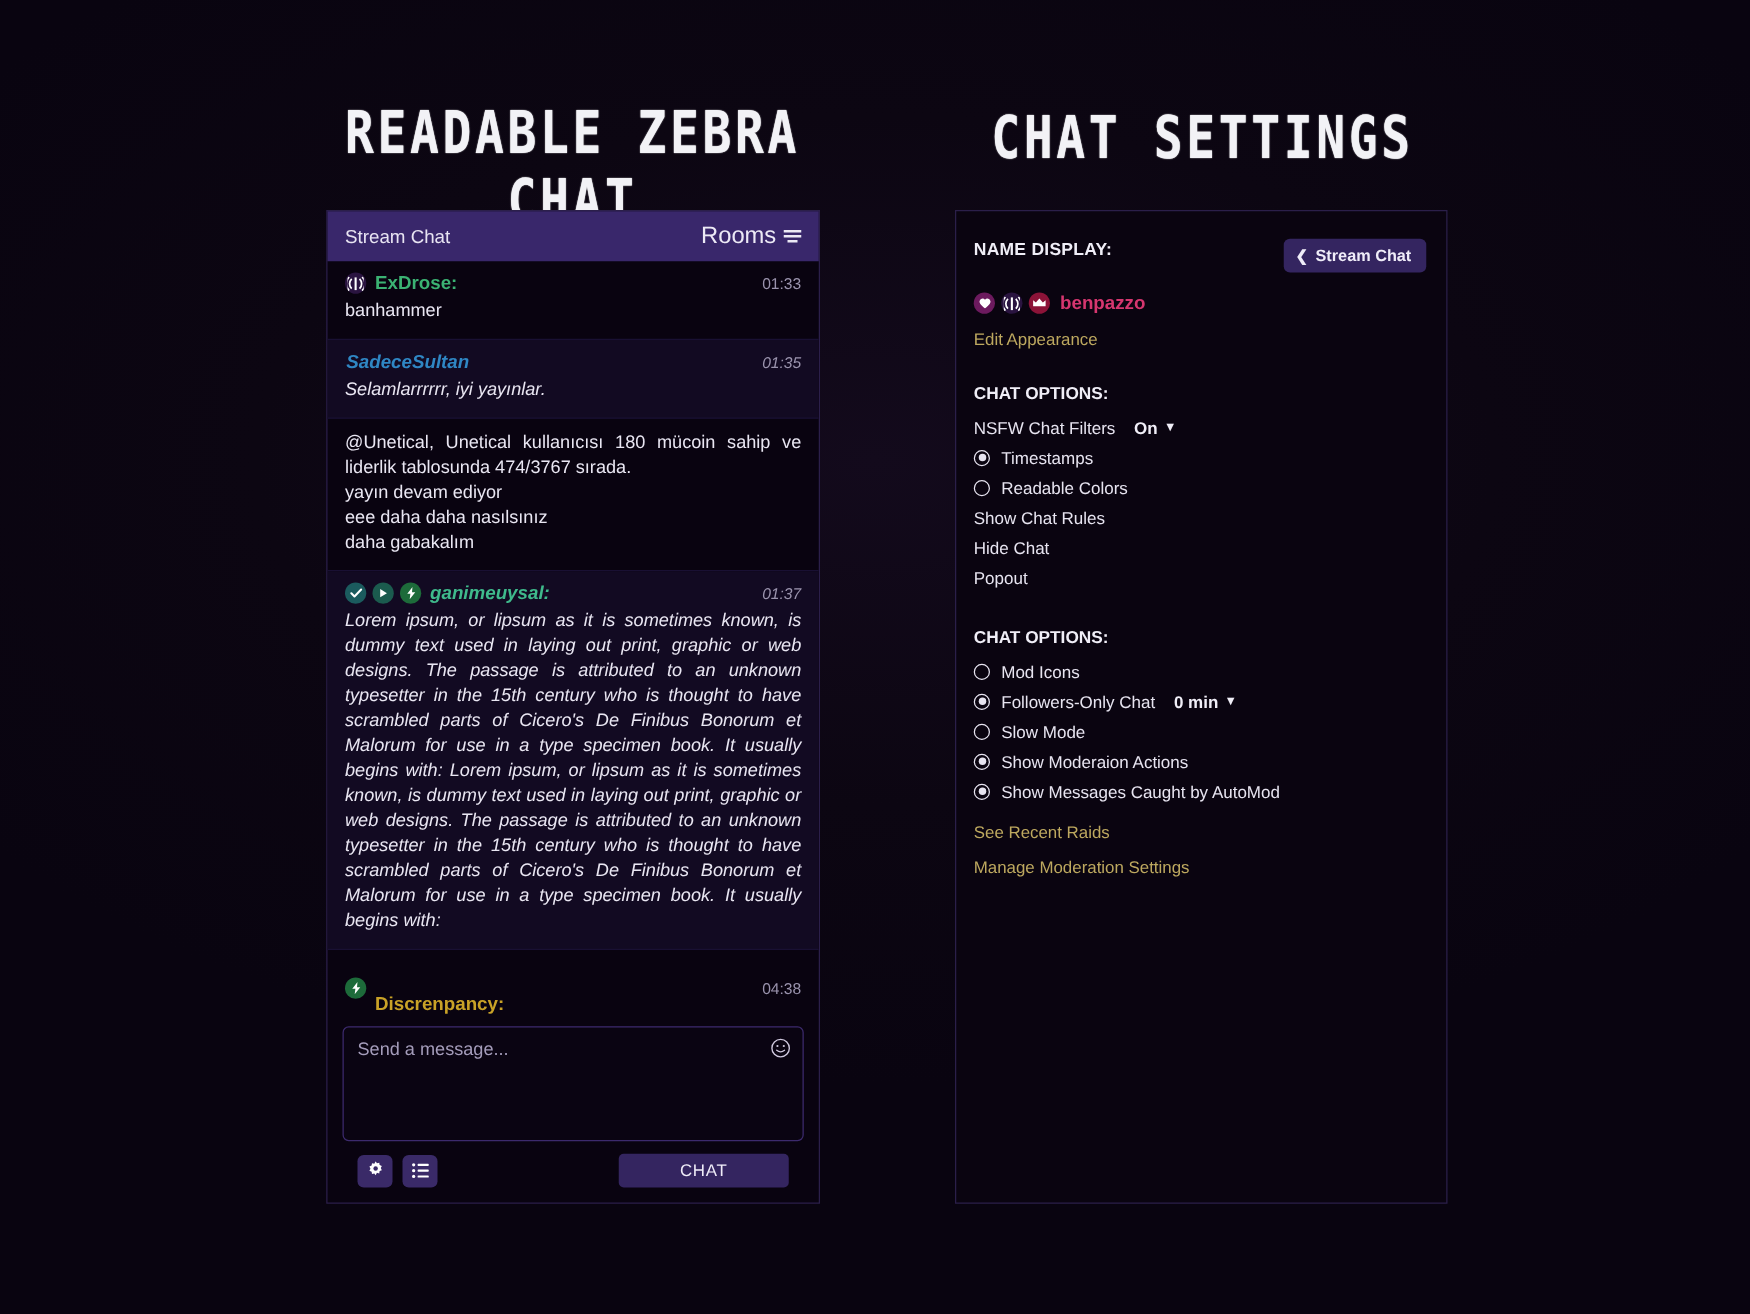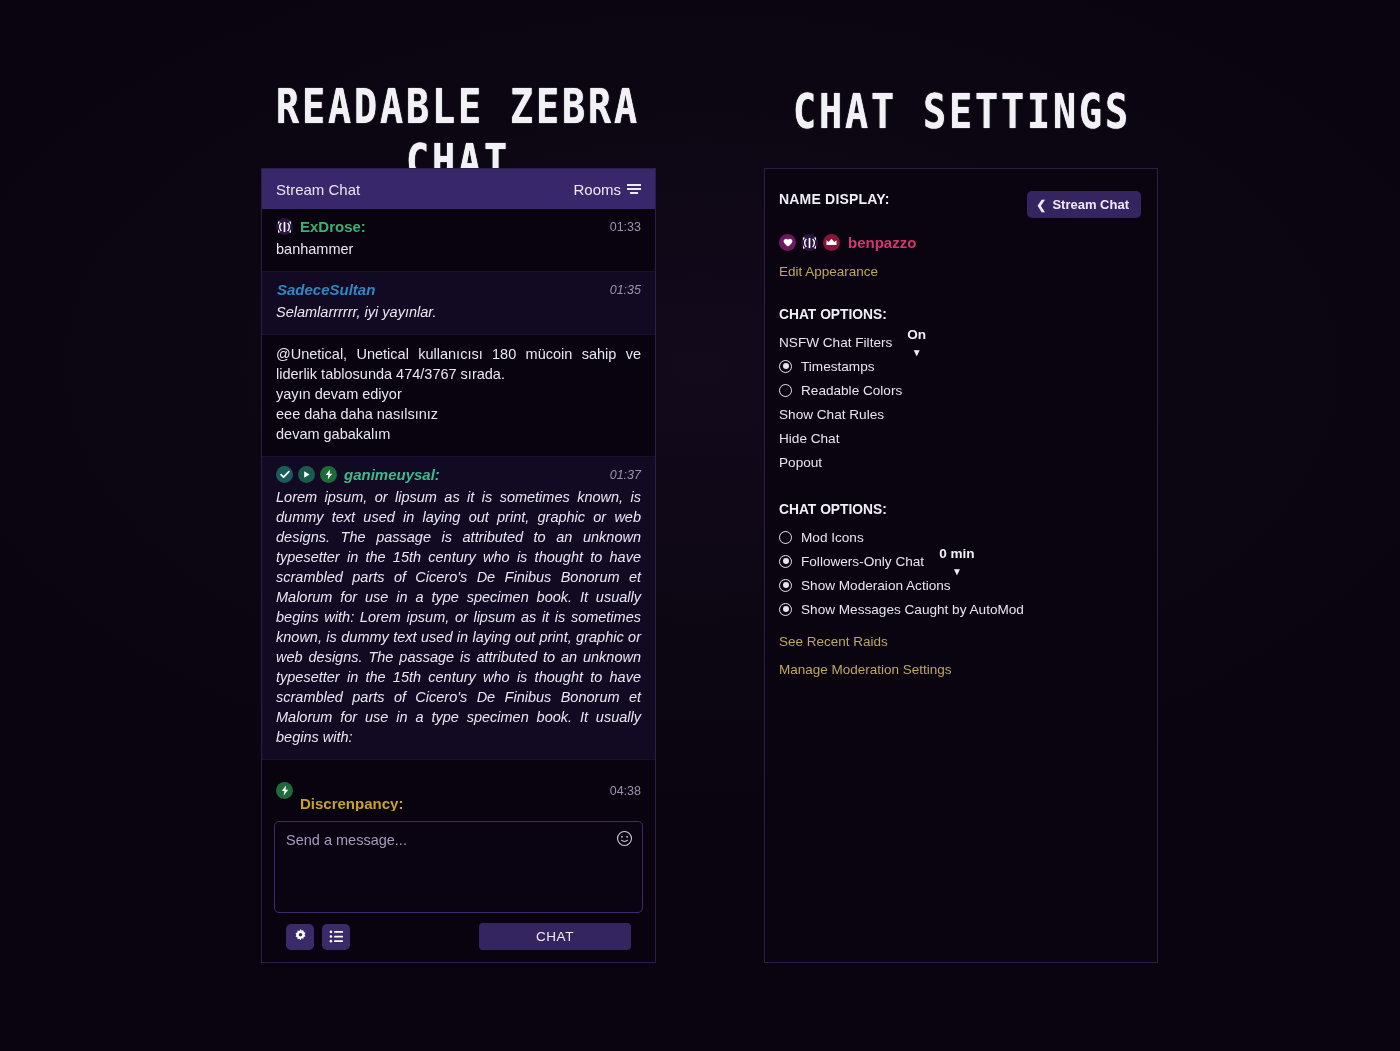--- a/index.html
+++ b/index.html
@@ -50,21 +50,21 @@
     display: flex;
     align-items: center;
     justify-content: space-between;
     padding: 0 14px;
     color: #e8e4f2;
     font-size: 15px;
     flex: 0 0 auto;
   }
   .chat-header .rooms {
     display: flex; align-items: center; gap: 6px;
-    font-size: 15px; color: #ece9f5;
+    font-size: 19px; color: #ece9f5;
     cursor: pointer;
   }
   .rooms-icon { display: inline-block; width: 14px; height: 11px; position: relative; }
   .rooms-icon i {
     position: absolute; left: 0; height: 2px; background: #ece9f5; display: block;
   }
   .rooms-icon i:nth-child(1) { top: 0;   width: 14px; }
   .rooms-icon i:nth-child(2) { top: 4px; width: 14px; }
   .rooms-icon i:nth-child(3) { top: 8px; width: 8px; left: 3px; }
 
@@ -129,21 +129,21 @@
     gap: 8px;
   }
   .icon-btn {
     width: 28px; height: 26px; border-radius: 5px;
     background: #3a2a68;
     display: inline-flex; align-items: center; justify-content: center;
     border: none; cursor: pointer;
   }
   .chat-send {
     margin-left: auto;
-    width: 152px; height: 27px;
+    width: 136px; height: 27px;
     background: #342560;
     color: #efecf8;
     border: none; border-radius: 4px;
     font-size: 13.5px; letter-spacing: 0.6px;
     font-family: "Liberation Sans", sans-serif;
     cursor: pointer;
   }
 
   
   .settings-panel {
@@ -202,21 +202,20 @@
     flex: 0 0 auto;
   }
   .radio.on::after {
     content: ""; width: 6px; height: 6px; border-radius: 50%;
     background: #e7e4f0;
   }
   .opt-val {
     font-weight: bold; color: #f0eef7; font-size: 13.6px;
     display: inline-flex; align-items: center; gap: 5px;
     margin-left: 6px;
-    flex-direction: column;
   }
   .chev-down { font-size: 10px; }
 </style>
 </head>
 <body>
 
 <div class="stage">
 
   <div class="col-title" id="title-left">READABLE ZEBRA CHAT</div>
   <div class="col-title" id="title-right">CHAT SETTINGS</div>
@@ -263,21 +262,21 @@
           </div>
           <div class="msg-body">
             <span class="line">Selamlarrrrrr, iyi yayınlar.</span>
           </div>
         </div>
         <div class="msg">
           <div class="msg-body">
             <span class="line">@Unetical, Unetical kullanıcısı 180 mücoin sahip ve liderlik tablosunda 474/3767 sırada.</span>
             <span class="line">yayın devam ediyor</span>
             <span class="line">eee daha daha nasılsınız</span>
-            <span class="line">devam gabakalım</span>
+            <span class="line">daha gabakalım</span>
           </div>
         </div>
         <div class="msg alt">
           <div class="msg-top">
             <span class="badges">
               <span class="badge" style="background: rgb(27, 91, 94);">
                 <svg width="10" height="9" viewBox="0 0 12 10">
                   <path fill="none" stroke="#fff" stroke-width="2" stroke-linecap="round" stroke-linejoin="round" d="M1.3 5.2l3 3L10.7 1.6"></path>
                 </svg>
               </span>
@@ -424,20 +423,24 @@
 
     <div class="opt-row">
       <span class="radio on"></span>
       <span>Followers-Only Chat</span>
       <span class="opt-val">
         <span>0 min</span>
         <span class="chev-down">▼</span>
       </span>
     </div>
 
+    <div class="opt-row">
+      <span class="radio"></span>
+      <span>Slow Mode</span>
+    </div>
 
     <div class="opt-row">
       <span class="radio on"></span>
       <span>Show Moderaion Actions</span>
     </div>
 
     <div class="opt-row">
       <span class="radio on"></span>
       <span>Show Messages Caught by AutoMod</span>
     </div>

